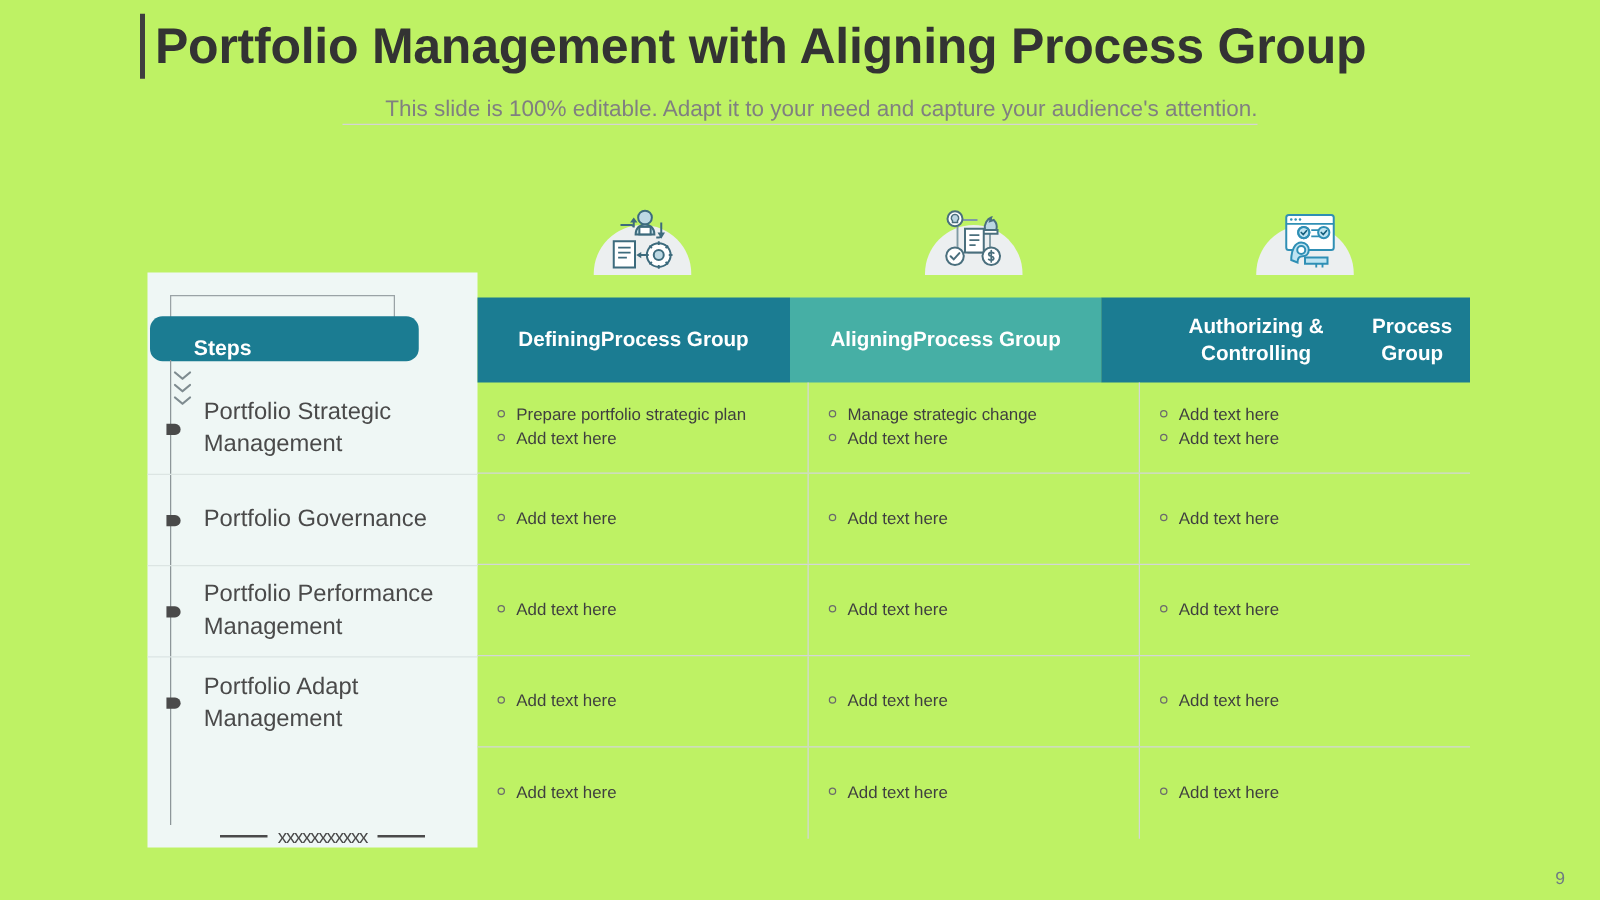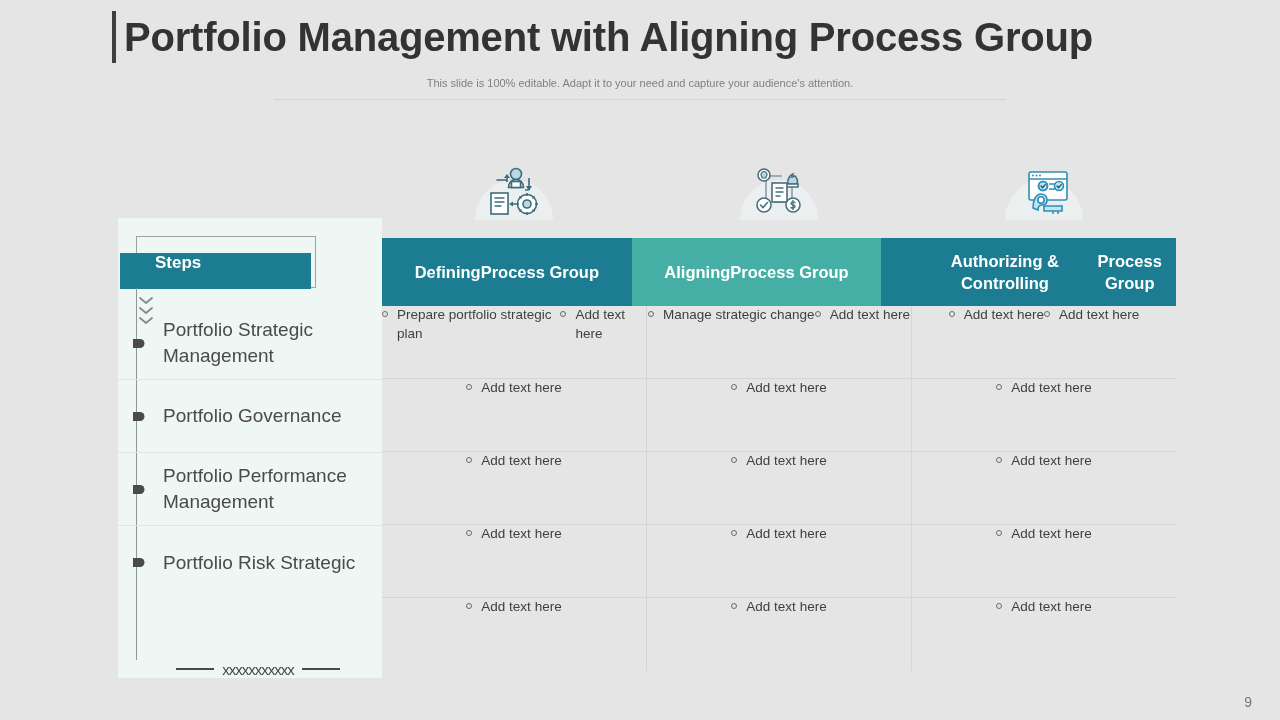--- a/index.html
+++ b/index.html
@@ -10,21 +10,21 @@
     height: 720px;
     background: #ffffff;
     font-family: "Liberation Sans", sans-serif;
     overflow: hidden;
   }
 
   .slide {
     position: relative;
     width: 1280px;
     height: 720px;
-    background: #e5e5e5;
+    background: #bef264;
   }
 
   
   .title-wrap {
     position: absolute;
     left: 0px;
     top: 8px;
     width: 1280px;
     height: 58px;
     display: flex;
@@ -45,22 +45,22 @@
     margin-left: 8px;
     white-space: nowrap;
     line-height: 1;
   }
 
   .subtitle {
     position: absolute;
     left: 274px;
     top: 77px;
     width: 732px;
-    text-align: center;
-    font-size: 11px;
+    text-align: right;
+    font-size: 18px;
     color: #808080;
     line-height: 1.2;
   }
   .subtitle-rule {
     position: absolute;
     left: 274px;
     top: 99px;
     width: 732px;
     height: 1px;
     background: #d4d4d4;
@@ -111,26 +111,27 @@
     width: 180px;
     height: 52px;
     border: 1px solid #9aa3a6;
     border-top: 1px solid #9aa3a6;
     background: transparent;
   }
   .steps-badge {
     position: absolute;
     left: 120px;
     top: 253px;
-    width: 191px;
+    width: 215px;
     height: 36px;
     background: #1b7c92;
     display: flex;
-    align-items: flex-start;
+    align-items: flex-end;
     padding-left: 35px;
+    border-radius: 10px;
   }
   .steps-badge span {
     color: #ffffff;
     font-size: 17px;
     font-weight: bold;
   }
 
   .chevrons {
     position: absolute;
     left: 137px;
@@ -235,23 +236,23 @@
   .matrix-row {
     display: flex;
     height: 73px;
     border-bottom: 1px solid #d2d6d7;
   }
   .matrix-row:last-child { border-bottom: none; }
   .matrix-cell {
     flex: 1 1 0;
     border-right: 1px solid #d2d6d7;
     display: flex;
-    flex-direction: row;
+    flex-direction: column;
     justify-content: center;
-    padding-left: 0;
+    padding-left: 16px;
   }
   .matrix-cell:last-child { border-right: none; }
   .bullet-line {
     display: flex;
     align-items: baseline;
     font-size: 13.5px;
     color: #3f3f3f;
     line-height: 1.38;
   }
   .bullet-line .dot {
@@ -387,21 +388,21 @@
       <div class="step-row">
         <svg class="step-bullet" viewBox="0 0 14 11">
           <path d="M0 1 L7 1 A4.5 4.5 0 0 1 7 10 L0 10 Z" fill="#4a4a4a"></path>
         </svg>
         <div class="step-label">Portfolio Performance Management</div>
       </div>
       <div class="step-row">
         <svg class="step-bullet" viewBox="0 0 14 11">
           <path d="M0 1 L7 1 A4.5 4.5 0 0 1 7 10 L0 10 Z" fill="#4a4a4a"></path>
         </svg>
-        <div class="step-label">Portfolio Risk Strategic</div>
+        <div class="step-label">Portfolio Adapt Management</div>
       </div>
     </div>
 
   <div class="footer-deco">
     <span class="dash"></span>
     <span class="xs">xxxxxxxxxxx</span>
     <span class="dash"></span>
   </div>
 
   <div class="matrix">

